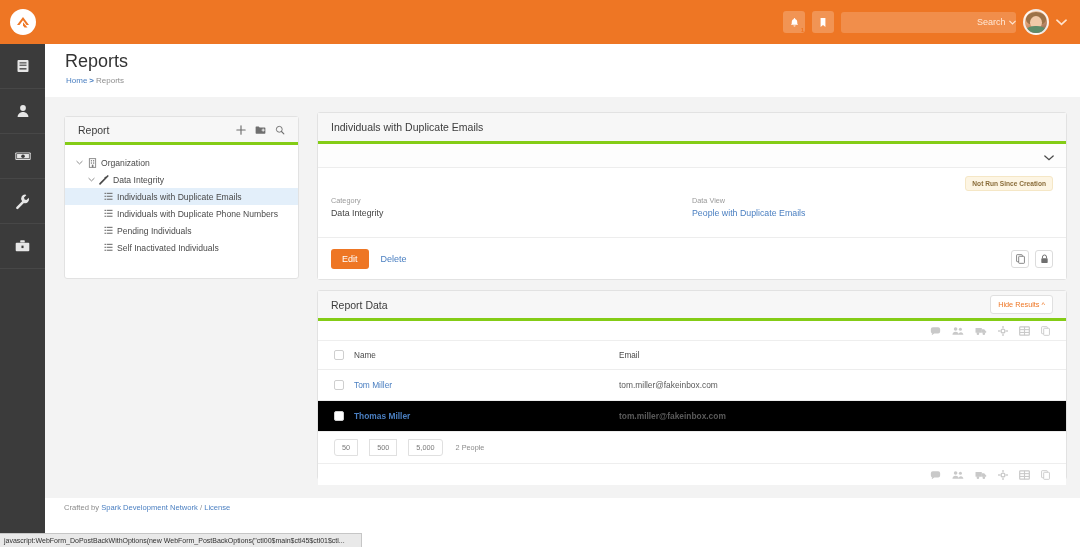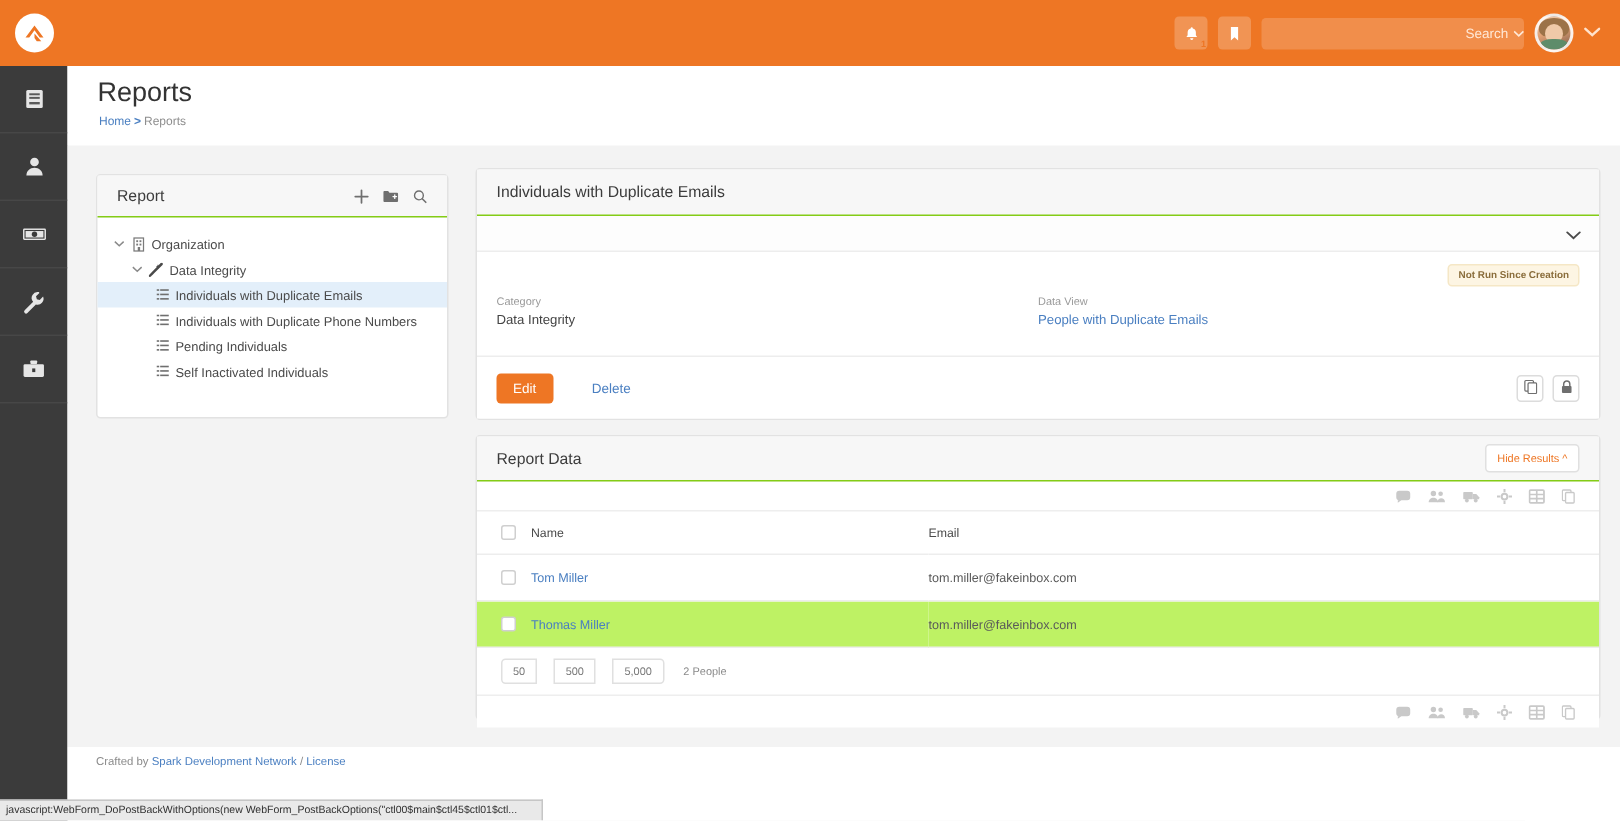--- a/index.html
+++ b/index.html
@@ -107,21 +107,21 @@
 
   
   .content {
     position: absolute; top: 97px; left: 45px; width: 1035px; height: 401px;
     background: #f3f3f3;
   }
 
   
   .panel { background: #fff; border: 1px solid #e2e2e2; border-radius: 3px; }
   .panel-head {
-    background: #f7f7f7; border-bottom: 1px solid #84cc16;
+    background: #f7f7f7; border-bottom: 3px solid #84cc16;
     padding: 0 13px; display: flex; align-items: center;
     position: relative;
     gap: 19px;
   }
   .panel-title { font-size: 10.5px; color: #3c3c3c; }
 
   
   .tree-panel {
     position: absolute; left: 19px; top: 19px; width: 235px; height: 163px;
     display: flex; flex-direction: column;
@@ -169,21 +169,21 @@
     border-top: 1px solid #ededed; background:#fff;
     display:flex; align-items:center; padding: 0 13px;
   }
   .btn-primary {
     background:#ee7624; color:#fff; border:none; border-radius:3px;
     font-size: 9px; padding: 5px 11px; cursor:pointer;
     font-family:"Liberation Sans", sans-serif;
   }
   .btn-link {
     background:none; border:none; color:#4a7fc1; font-size:9px;
-    margin-left: 26px; cursor:pointer; font-family:"Liberation Sans", sans-serif;text-align:right;
+    margin-left: 12px; cursor:pointer; font-family:"Liberation Sans", sans-serif;text-align:right;
   }
   .foot-right { margin-left:auto; display:flex; gap:6px; }
   .icon-box {
     width: 18px; height: 18px; border:1px solid #dcdcdc; border-radius:3px;
     background:#fff; display:flex; align-items:center; justify-content:center;
     cursor:pointer;
   }
 
   
   .data-panel {
@@ -203,21 +203,21 @@
   .gt-ic { cursor:pointer; display:flex; }
   table.grid { width:100%; border-collapse: collapse; }
   table.grid th {
     text-align:left; font-size: 8.2px; color:#4b4b4b; font-weight: normal;
     padding: 9px 0; border-bottom: 1px solid #ededed;
   }
   table.grid td {
     font-size: 8.4px; color:#5a5a5a; padding: 10px 0;
     border-bottom: 1px solid #ededed;
   }
-  table.grid tr.alt td { background:#bef264; }
+  table.grid tr.alt td { background:#000000;font-weight:bold; }
   table.grid .c-check { width: 36px; padding-left: 16px; }
   table.grid .c-name { width: 265px; }
   table.grid td a { color:#4a7fc1; text-decoration:none; }
   .cb {
     width: 10px; height: 10px; border:1px solid #cfcfcf; border-radius:2px;
     background:#fff; display:block; cursor:pointer;
   }
   .pager {
     display:flex; align-items:center; padding: 7px 0 7px 16px; gap: 12px;
   }

